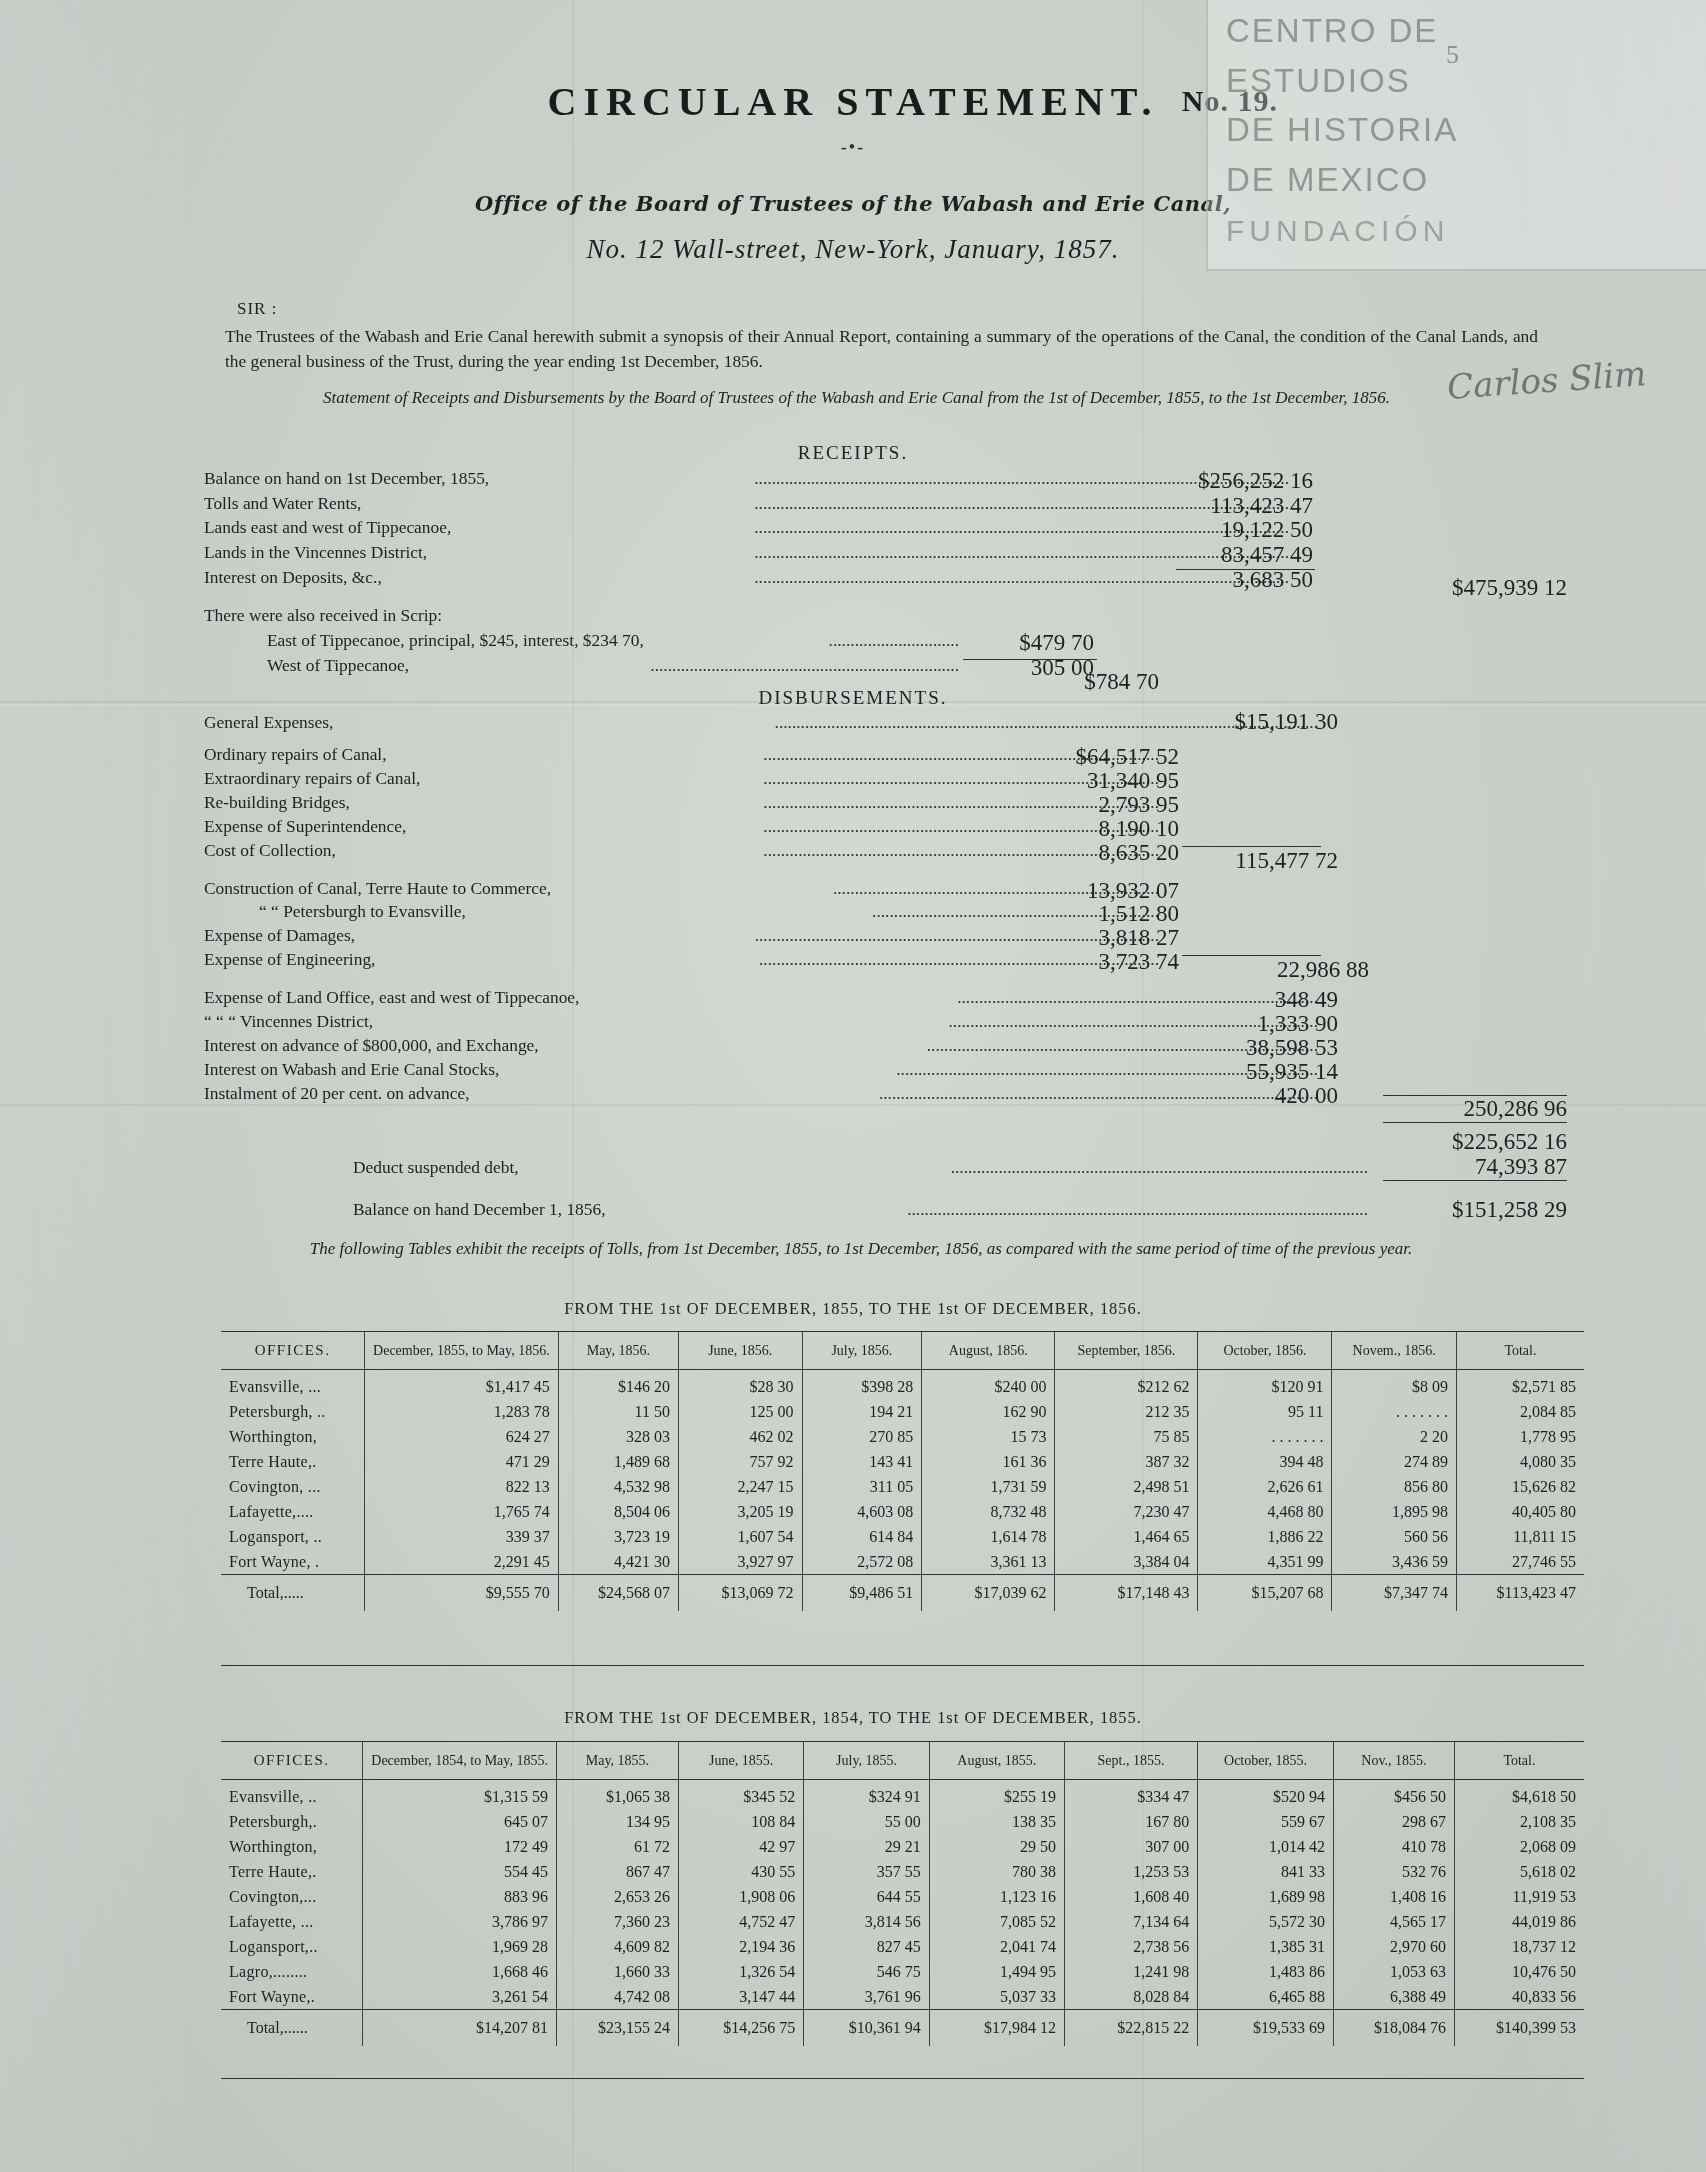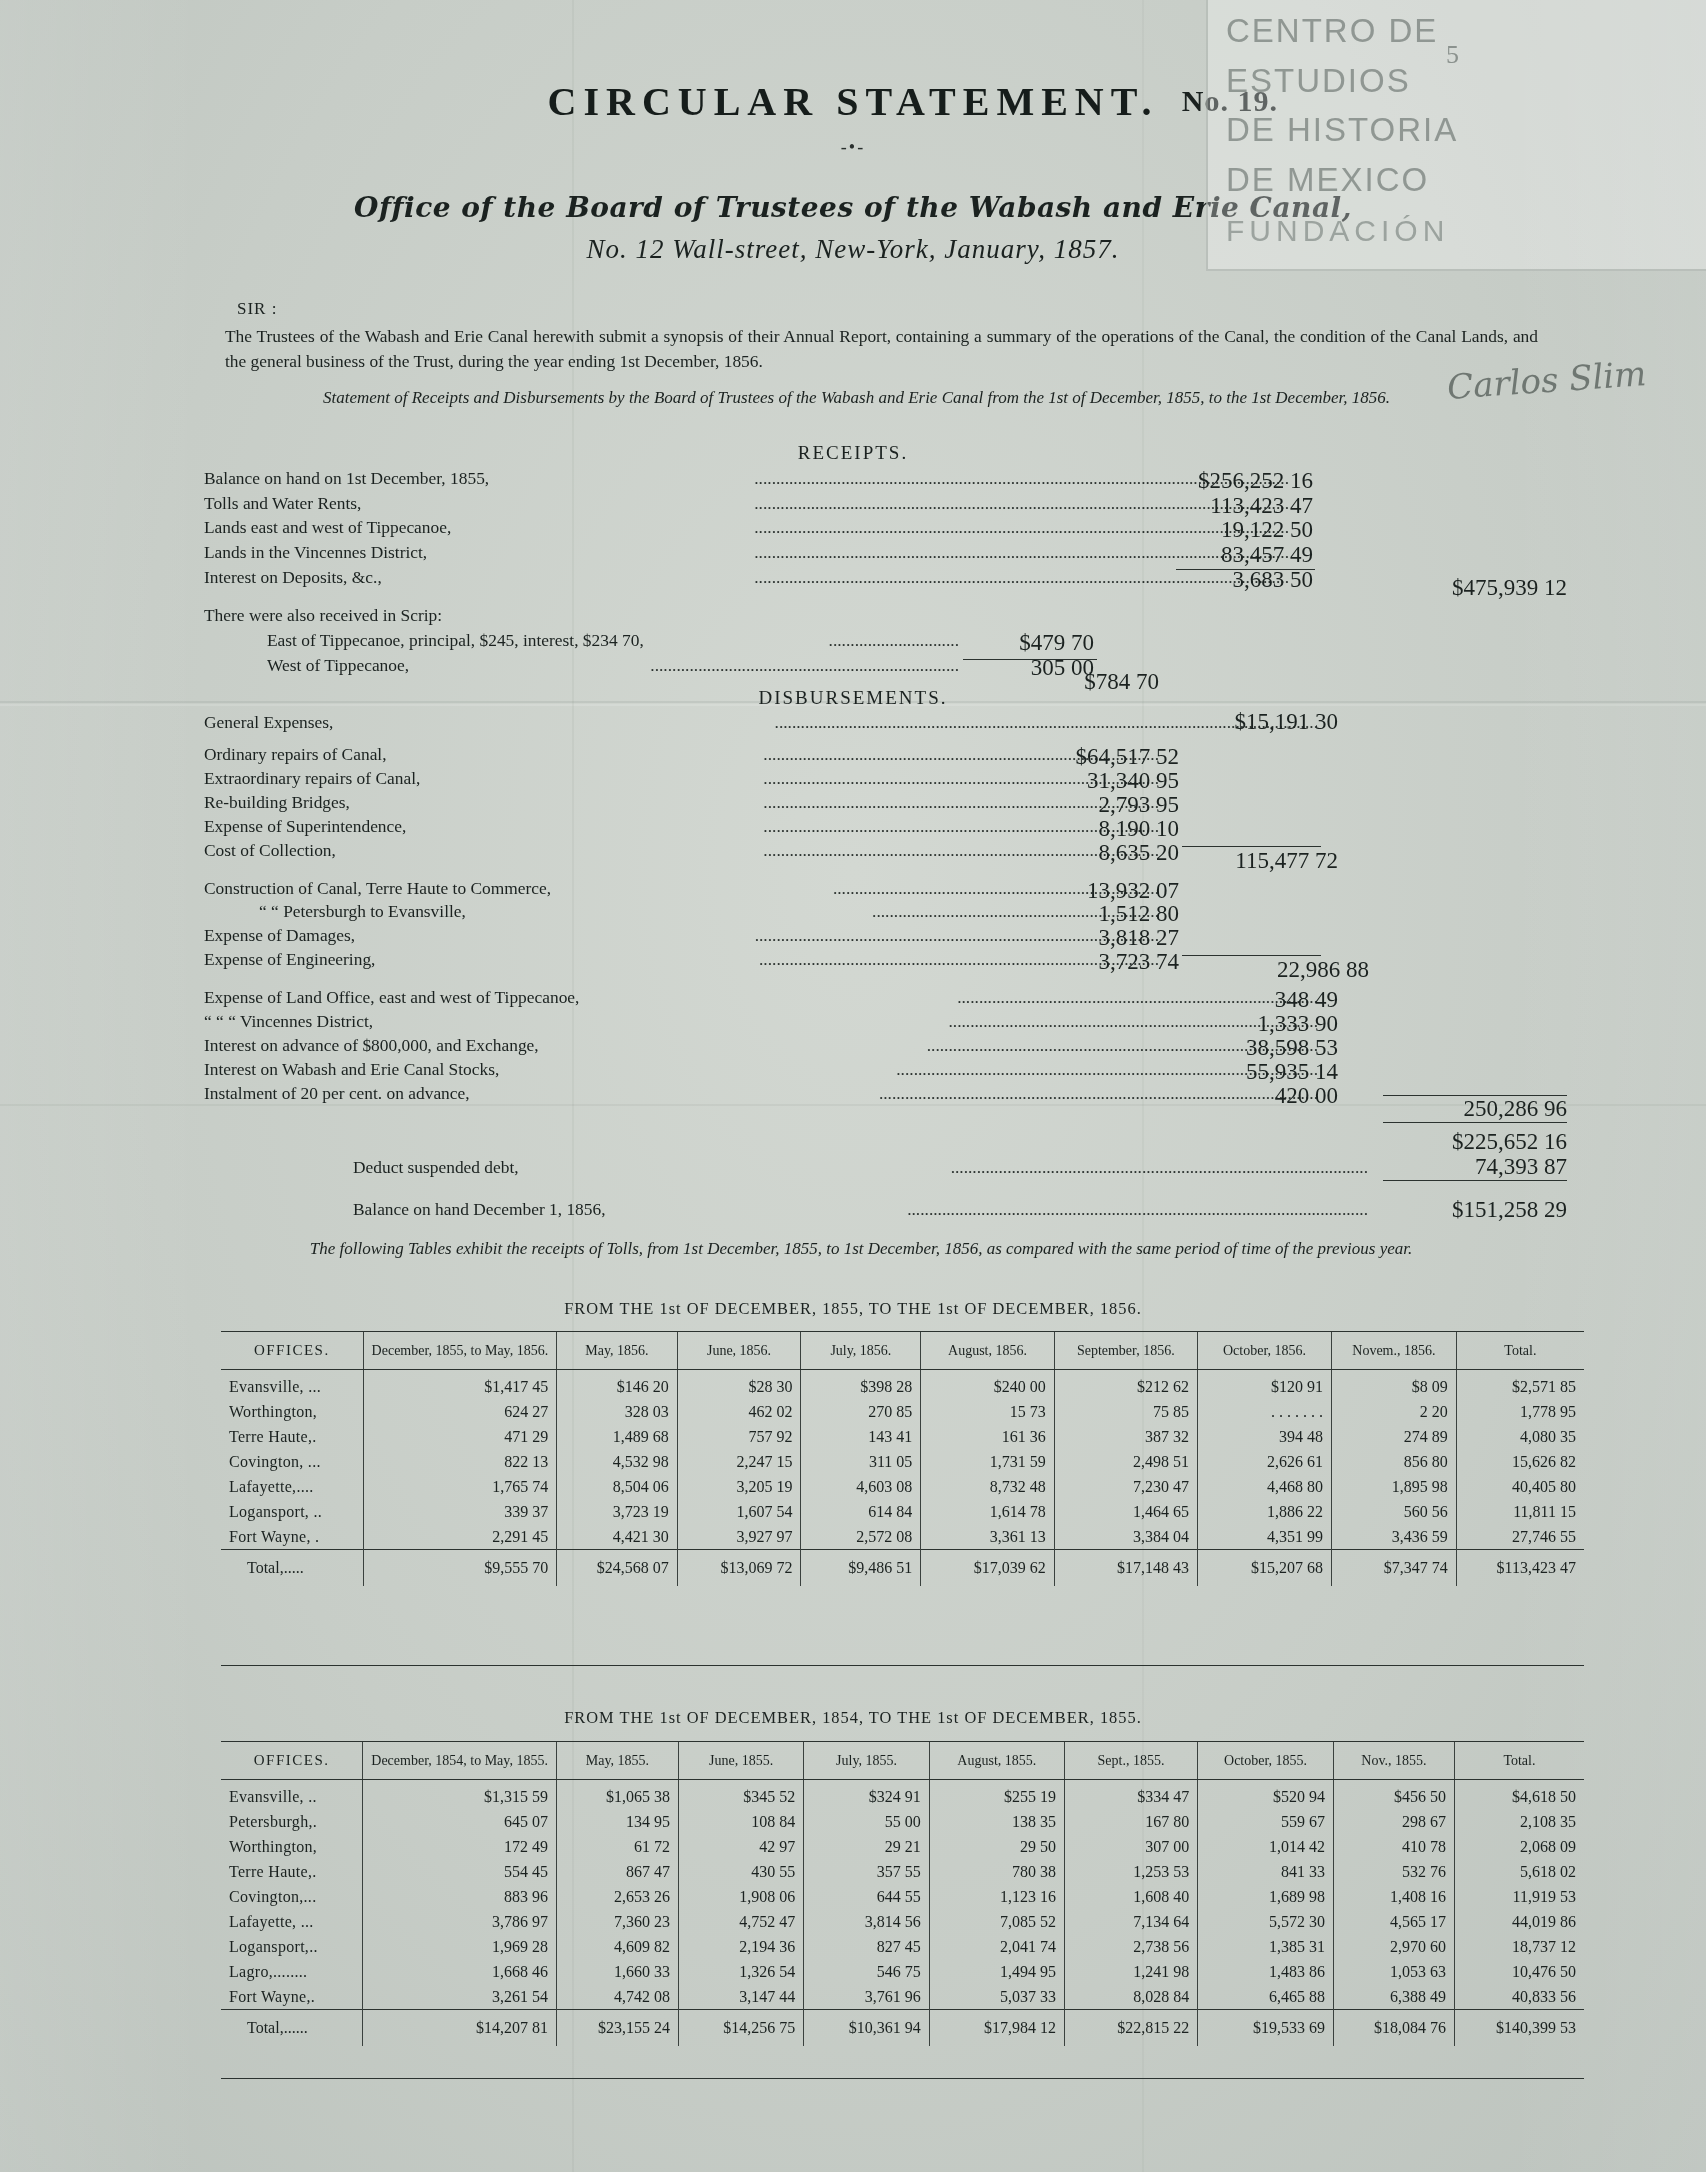--- a/index.html
+++ b/index.html
@@ -39,21 +39,21 @@
     position:absolute; right:428px; top:84px;
     font-size:30px; font-weight:bold; letter-spacing:1px;
     font-family:"Liberation Serif", serif;
   }
   .dots-sep{
     position:absolute;left:0;width:1706px;text-align:center;top:137px;
     font-size:18px;color:#2a302e;letter-spacing:2px;
   }
   .office-line{
     position:absolute;left:0;width:1706px;text-align:center;top:191px;
-    font-size:28px;
+    font-size:21px;
     font-family:"DejaVu Serif", serif;
     font-style:italic;font-weight:bold;
     letter-spacing:0.5px;
   }
   .addr-line{
     position:absolute;left:0;width:1706px;text-align:center;top:234px;
     font-size:27px;
     font-family:"Liberation Serif", serif;
     font-style:italic;
     letter-spacing:1px;
@@ -320,20 +320,32 @@
         <td>$146 20</td>
         <td>$28 30</td>
         <td>$398 28</td>
         <td>$240 00</td>
         <td>$212 62</td>
         <td>$120 91</td>
         <td>$8 09</td>
         <td>$2,571 85</td>
       </tr>
       <tr>
+        <td class="office">Petersburgh, ..</td>
+        <td>1,283 78</td>
+        <td>11 50</td>
+        <td>125 00</td>
+        <td>194 21</td>
+        <td>162 90</td>
+        <td>212 35</td>
+        <td>95 11</td>
+        <td>. . . . . . .</td>
+        <td>2,084 85</td>
+      </tr>
+      <tr>
         <td class="office">Worthington,</td>
         <td>624 27</td>
         <td>328 03</td>
         <td>462 02</td>
         <td>270 85</td>
         <td>15 73</td>
         <td>75 85</td>
         <td>. . . . . . .</td>
         <td>2 20</td>
         <td>1,778 95</td>

